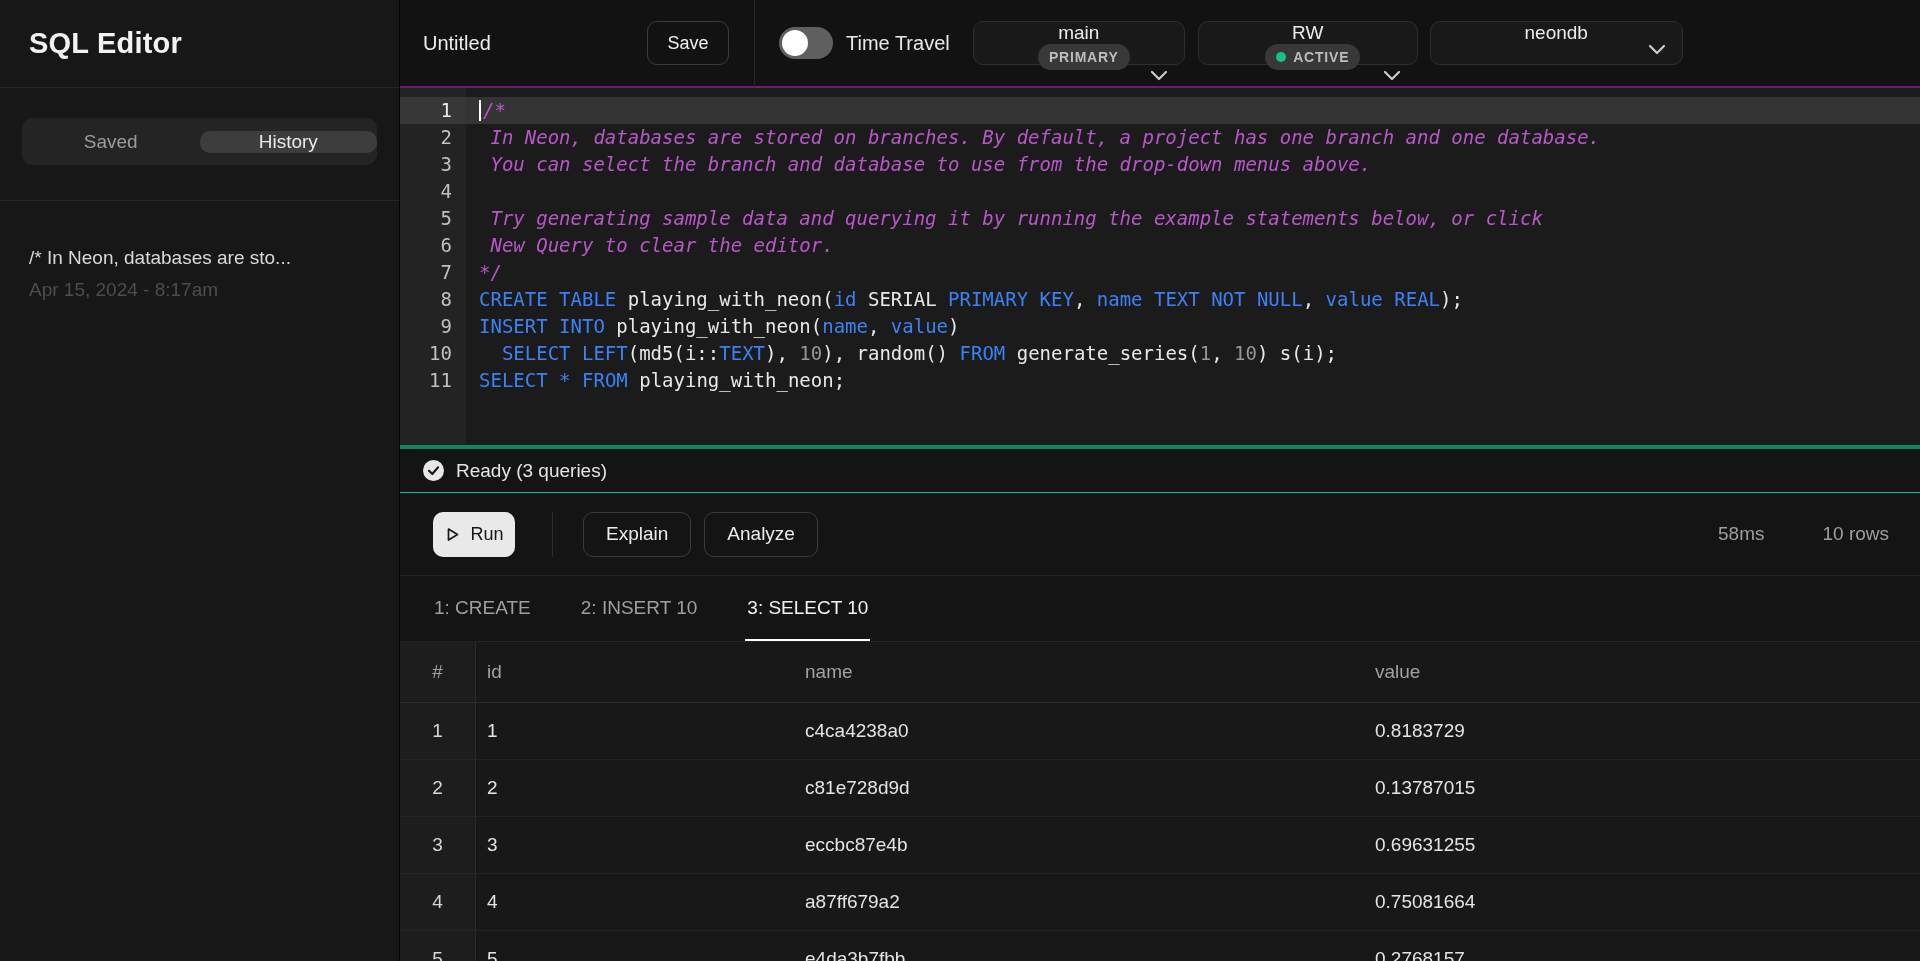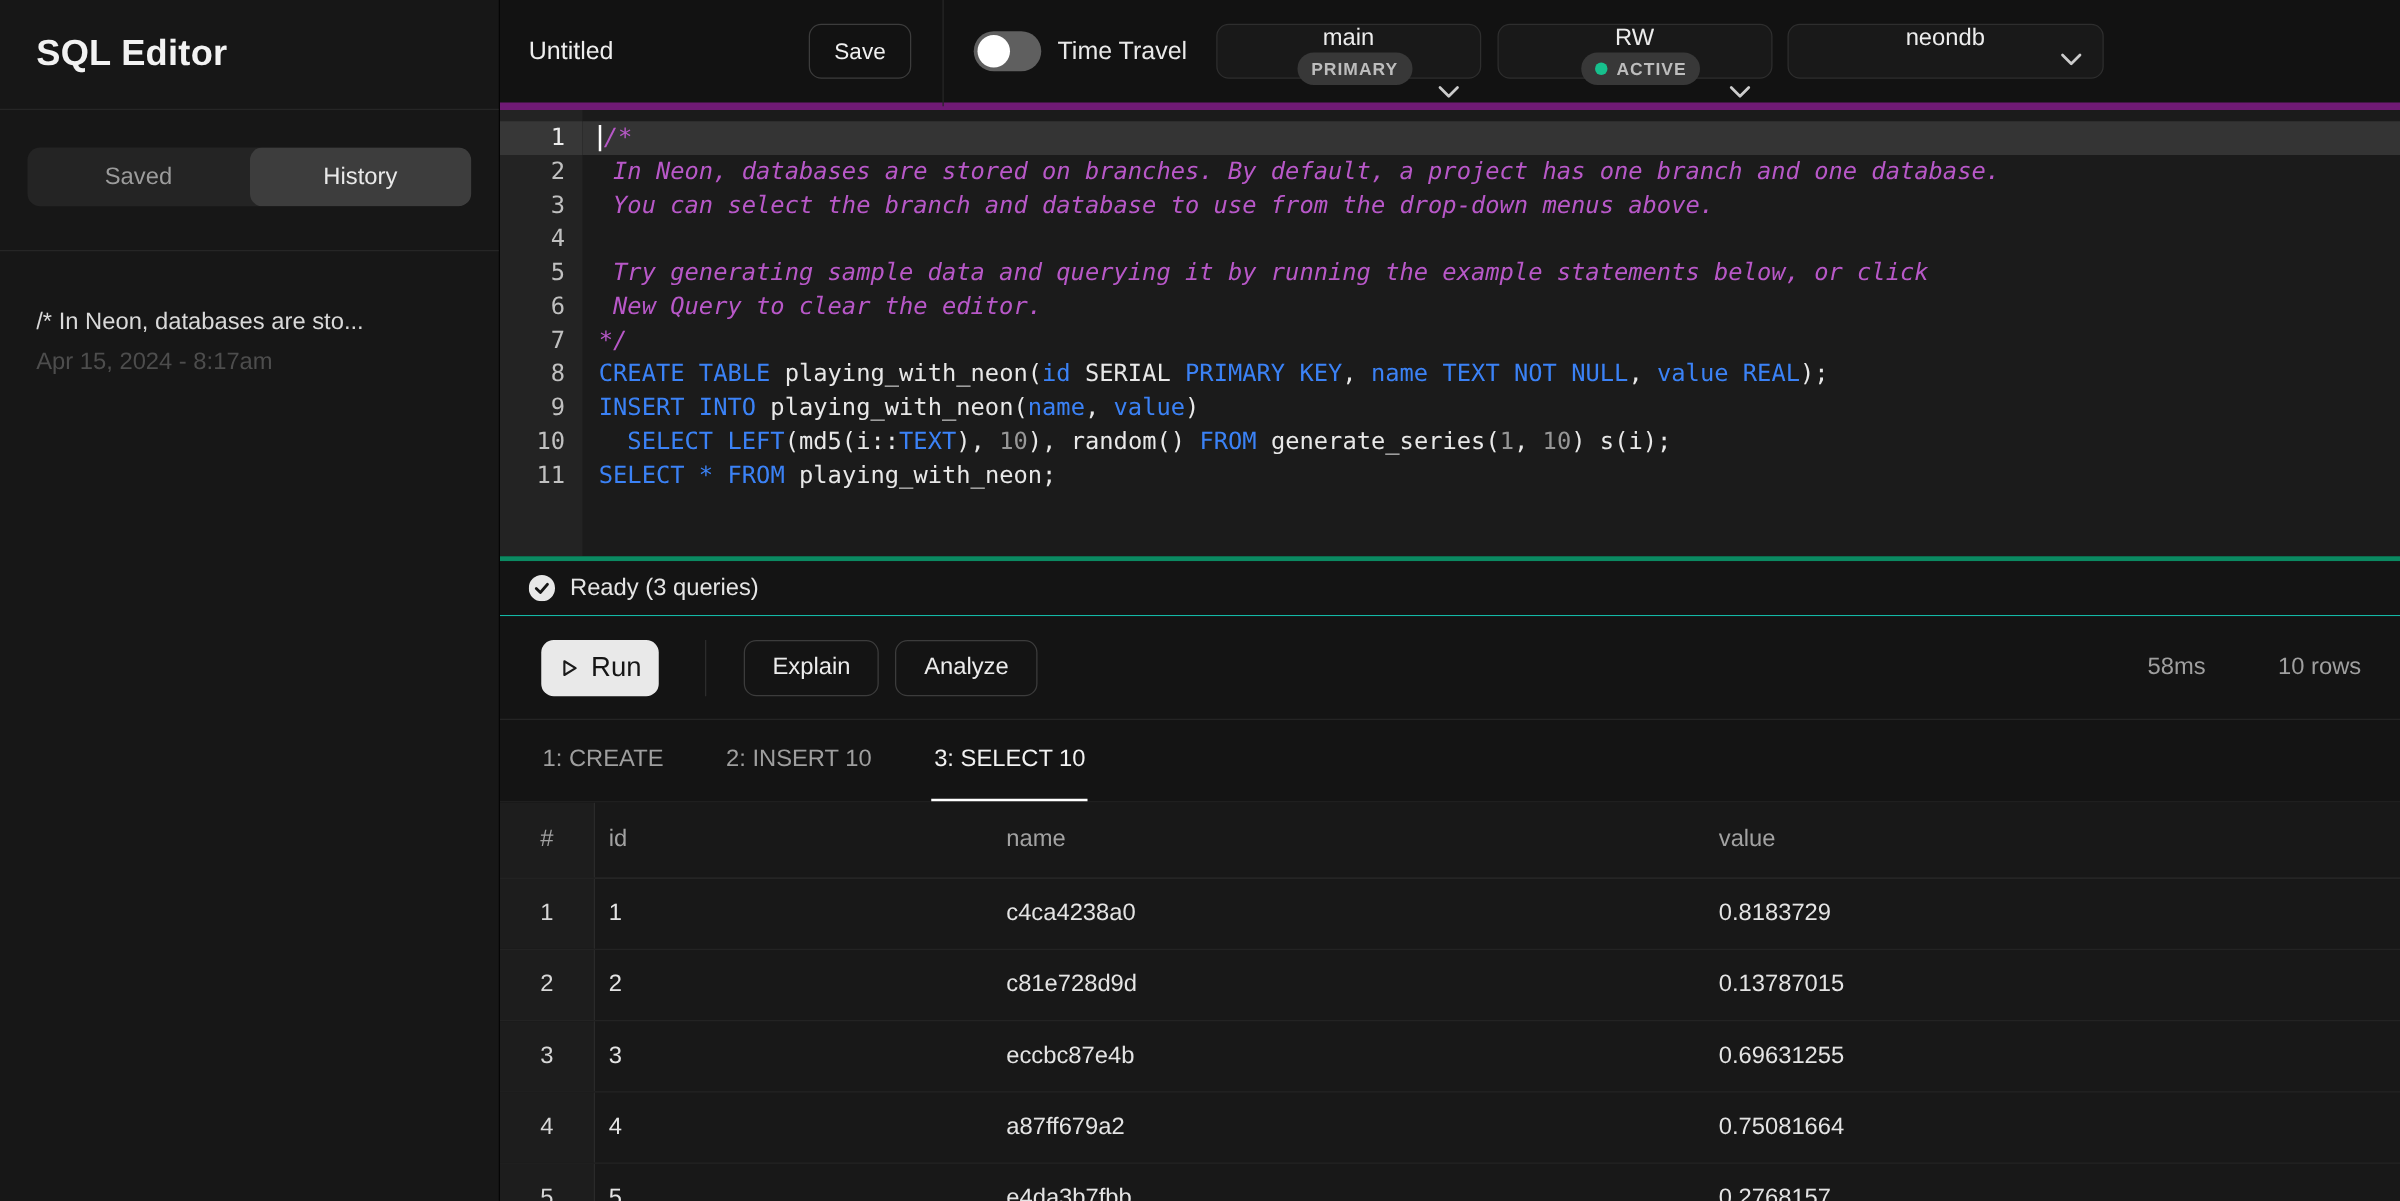--- a/index.html
+++ b/index.html
@@ -9,33 +9,33 @@
     background:#121212;
     color:#e8e8e8;
     font-family:"Liberation Sans","DejaVu Sans",sans-serif;
   }
   button { font-family:inherit; cursor:pointer; }
 
   
   .sidebar { width:400px; flex-shrink:0; background:#171717; border-right:1px solid #050505; display:flex; flex-direction:column; }
   .sidebar-header { height:88px; flex-shrink:0; border-bottom:1px solid #262626; display:flex; align-items:center; padding:0 29px; }
   .sidebar-title { font-size:29px; font-weight:700; color:#f2f2f2; letter-spacing:.2px; }
-  .seg-control { margin:30px 22px 0; height:47px; flex-shrink:0; background:#242424; border-radius:10px; display:flex; overflow:hidden; }
+  .seg-control { margin:30px 22px 0; height:47px; flex-shrink:0; background:#242424; border-radius:10px; display:flex; overflow:hidden;align-items:center; }
   .seg { flex:1; border:none; background:transparent; color:#9c9c9c; font-size:19px; border-radius:10px; }
   .seg.active { background:#3d3d3d; color:#e9e9e9; }
   .sidebar-divider { margin-top:35px; border-top:1px solid #262626; }
   .history-item { padding:46px 29px 0; cursor:pointer; }
   .history-item-title { font-size:19px; color:#d9d9d9; white-space:nowrap; overflow:hidden; }
   .history-item-time { margin-top:10px; font-size:19px; color:#4d4d4d; }
 
   
   .main { flex:1; min-width:0; display:flex; flex-direction:column; }
 
   
-  .topbar { height:88px; flex-shrink:0; display:flex; align-items:center; background:#121212; border-bottom:6px solid #701a75; }
+  .topbar { height:88px; flex-shrink:0; display:flex; align-items:center; background:#121212; border-bottom:2px solid #701a75; }
   .query-title { margin-left:23px; width:224px; font-size:20px; color:#ededed; }
   .save-btn { width:82px; height:44px; background:transparent; border:1px solid #3c3c3c; border-radius:10px; color:#f0f0f0; font-size:18px; }
   .topbar-divider { margin-left:25px; width:1px; height:88px; background:#262626; }
   .toggle { margin-left:24px; width:54px; height:32px; border-radius:16px; background:#5f5f5f; border:none; position:relative; flex-shrink:0; }
   .toggle-knob { position:absolute; left:3px; top:3px; width:26px; height:26px; border-radius:50%; background:#ffffff; }
   .toggle-label { margin-left:13px; font-size:20px; color:#e9e9e9; }
   .dd { height:44px; border:1px solid #2e2e2e; background:#191919; border-radius:10px; display:flex; align-items:center; padding:0 16px; color:#ececec; font-size:19px;flex-direction:column; }
   .dd-branch { margin-left:23px; width:212px; }
   .dd-endpoint { margin-left:13px; width:220px; }
   .dd-database { margin-left:12px; width:253px; }
@@ -56,21 +56,21 @@
   .tok-p { color:#e8e8e8; }
   .tok-n { color:#979797; }
   .cursor { display:inline-block; width:2px; height:21px; background:#ffffff; vertical-align:text-bottom; margin-right:2px; }
 
   .green-separator { height:4px; flex-shrink:0; background:#0b8a62; }
 
   
   .status-row { height:44px; flex-shrink:0; background:#141414; border-bottom:1px solid #14b8a6; display:flex; align-items:center; padding-left:23px; gap:12px; }
   .status-text { font-size:19px; color:#e5e5e5; }
   .actions-row { height:83px; flex-shrink:0; background:#141414; border-bottom:1px solid #242424; display:flex; align-items:center; }
-  .run-btn { margin-left:33px; width:94px; height:45px; background:#e9e9e9; border:none; border-radius:10px; color:#161616; font-size:22px; font-weight:500; display:flex; align-items:center; justify-content:center; gap:9px; }
+  .run-btn { margin-left:33px; width:82px; height:45px; background:#e9e9e9; border:none; border-radius:10px; color:#161616; font-size:18px; font-weight:500; display:flex; align-items:center; justify-content:center; gap:9px; }
   .action-divider { margin-left:37px; width:1px; height:45px; background:#2c2c2c; }
   .ghost-btn { height:45px; background:transparent; border:1px solid #3c3c3c; border-radius:10px; color:#ececec; font-size:19px; padding:0 22px; }
   .explain-btn { margin-left:30px; }
   .analyze-btn { margin-left:13px; }
   .metrics { margin-left:auto; margin-right:31px; display:flex; gap:58px; color:#9f9f9f; font-size:19px; }
 
   
   .rtabs-row { height:66px; flex-shrink:0; background:#141414; border-bottom:1px solid #232323; display:flex; align-items:stretch; padding-left:32px; gap:46px; }
   .rtab { background:none; border:none; border-bottom:2px solid transparent; color:#9f9f9f; font-size:19px; padding:0 2px; }
   .rtab.active { color:#f2f2f2; border-bottom-color:#ffffff; }

